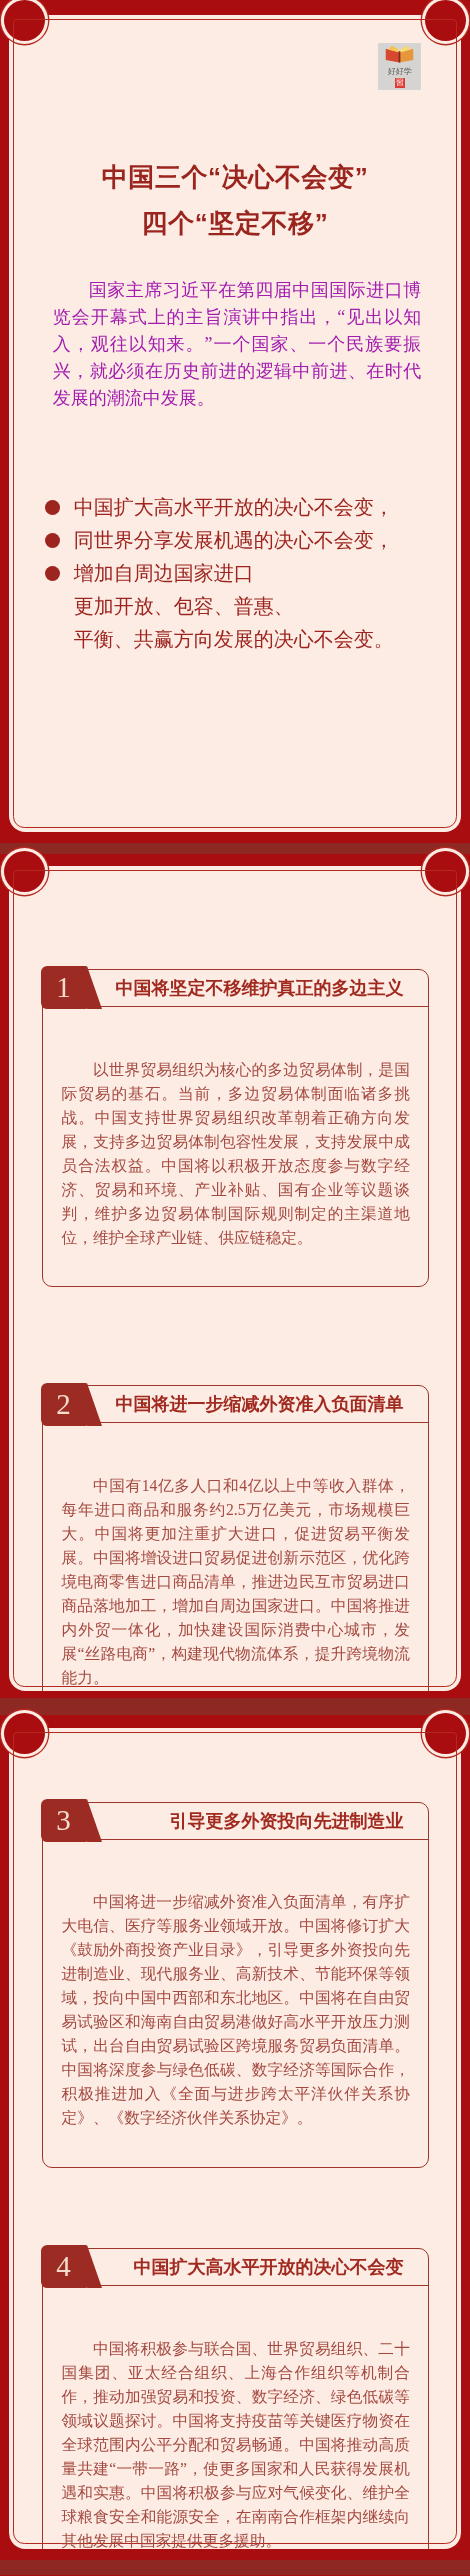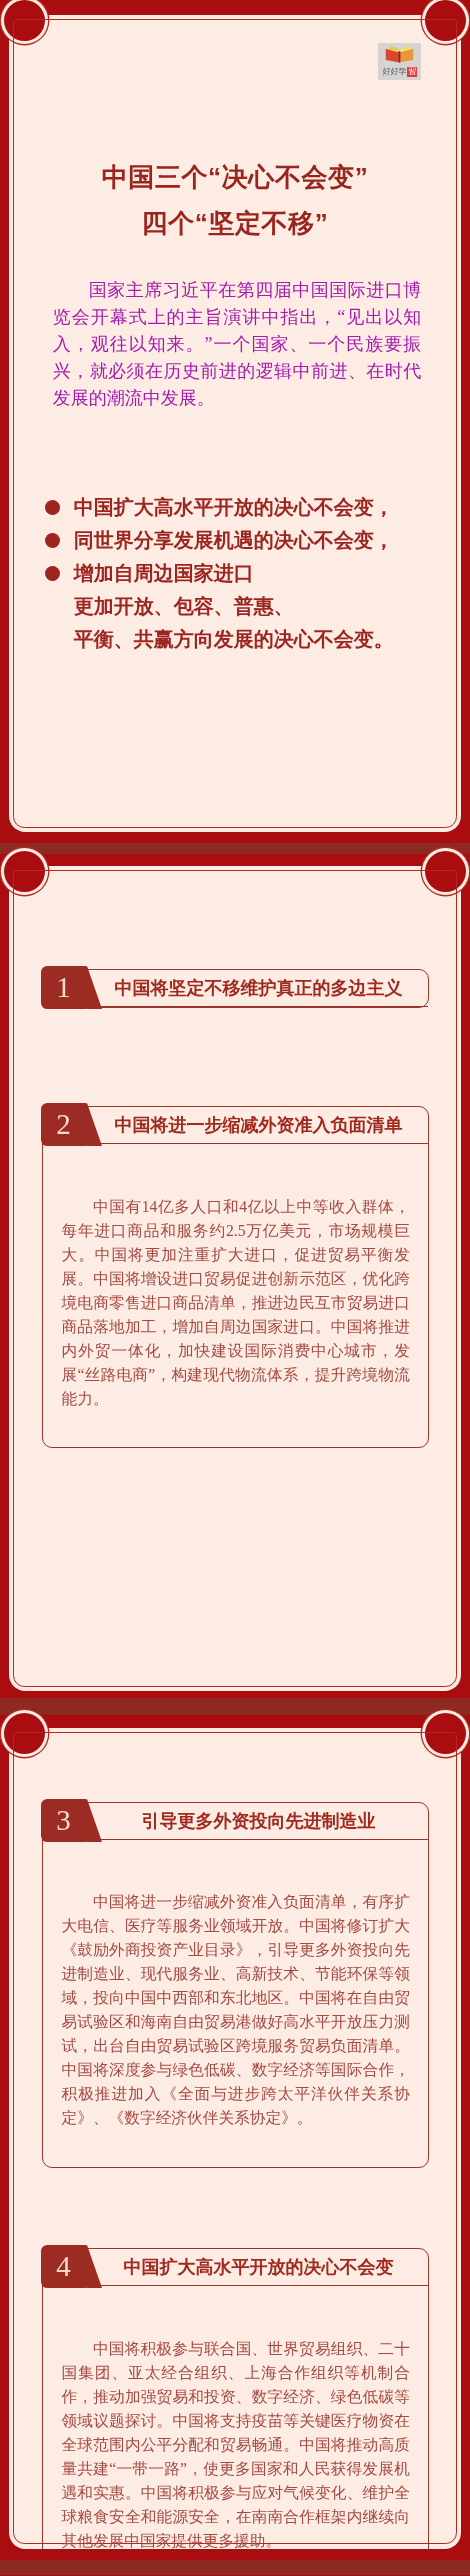--- a/index.html
+++ b/index.html
@@ -40,21 +40,21 @@
   .clip{position:relative;height:100%;overflow:hidden;border-radius:5px 5px 16.3px 16.3px;}
   #panel1{height:817px;} #panel2{height:825px;} #panel3{height:821px;}
 
   
   .logo{
     position:absolute;top:27.6px;right:40px;width:39px;
     background:#d6d4d2;border-radius:1.3px;
     padding:2.5px 1.9px 2.5px;text-align:center;
   }
   .logo-book{display:block;margin:0 auto;}
-  .logo-row{margin-top:1.3px;display:flex;align-items:center;justify-content:center;gap:0.6px;}
+  .logo-row{margin-top:1.3px;display:flex;align-items:center;justify-content:center;gap:0.6px;flex-direction:column;}
   .logo-text{font-size:8.1px;color:#5b5b5b;font-family:"Liberation Sans",sans-serif;letter-spacing:0;}
   .logo-seal{display:inline-block;width:10px;height:10px;line-height:10px;background:#e03c36;color:#fff;
     font-size:8.1px;font-family:"Liberation Sans",sans-serif;}
   .main-title{
     padding-top:139px;
     text-align:center;
     font-family:"Liberation Sans","DejaVu Sans",sans-serif;
     font-weight:900;
     font-size:26px;line-height:46px;
     color:#9a251e;letter-spacing:0.6px;
@@ -63,21 +63,21 @@
     margin:31px 40px 0 44px;
     font-size:18px;line-height:27px;
     color:#a21caf;
     text-align:justify;text-indent:2em;
   }
   .decision-list{margin-top:79px;}
   .decision-line{
     position:relative;
     padding-left:65px;
     font-size:20px;line-height:33px;
-    font-weight:bold;color:#9d2520;
+    font-weight:normal;color:#9d2520;
   }
   .decision-line.has-dot::before{
     content:'';position:absolute;left:36px;top:9.4px;
     width:15px;height:15px;border-radius:50%;background:#9d2520;
   }
 
   
   .section{
     width:385px;margin:0 auto;
     border:1.9px solid #9c352a;
@@ -99,22 +99,22 @@
     font-size:29px;color:#f6ddcb;
     font-family:"Liberation Serif",serif;
   }
   .num-badge::after{
     content:'';position:absolute;left:100%;top:0;
     width:0;height:0;
     border-bottom:43px solid #9c2b24;
     border-right:15px solid transparent;
   }
   .section-title{
-    position:absolute;left:60px;right:13px;top:0;
-    text-align:center;line-height:36px;
+    position:absolute;left:60px;right:24px;top:0;
+    text-align:right;line-height:36px;
     font-size:18px;font-weight:bold;color:#a12a20;
     font-family:"Liberation Sans","DejaVu Sans",sans-serif;
     white-space:nowrap;
   }
   .section-body{
     padding:35px 17.6px 21px 19px;
     font-size:15.7px;line-height:24px;
     color:#a34a42;
     text-align:justify;text-indent:2em;
   }
@@ -169,20 +169,21 @@
 <div class="panel" id="panel2">
   <div class="corner-disc disc-left"></div>
   <div class="corner-disc disc-right"></div>
   <div class="panel-inner-line"></div>
   <div class="clip">
     <div class="section section-1">
       <div class="section-header">
         <div class="num-badge">1</div>
         <div class="section-title">中国将坚定不移维护真正的多边主义</div>
       </div>
+      <p class="section-body">以世界贸易组织为核心的多边贸易体制，是国际贸易的基石。当前，多边贸易体制面临诸多挑战。中国支持世界贸易组织改革朝着正确方向发展，支持多边贸易体制包容性发展，支持发展中成员合法权益。中国将以积极开放态度参与数字经济、贸易和环境、产业补贴、国有企业等议题谈判，维护多边贸易体制国际规则制定的主渠道地位，维护全球产业链、供应链稳定。</p>
     </div>
     <div class="section section-2">
       <div class="section-header">
         <div class="num-badge">2</div>
         <div class="section-title">中国将进一步缩减外资准入负面清单</div>
       </div>
       <p class="section-body">中国有14亿多人口和4亿以上中等收入群体，每年进口商品和服务约2.5万亿美元，市场规模巨大。中国将更加注重扩大进口，促进贸易平衡发展。中国将增设进口贸易促进创新示范区，优化跨境电商零售进口商品清单，推进边民互市贸易进口商品落地加工，增加自周边国家进口。中国将推进内外贸一体化，加快建设国际消费中心城市，发展“丝路电商”，构建现代物流体系，提升跨境物流能力。</p>
     </div>
   </div>
 </div>

